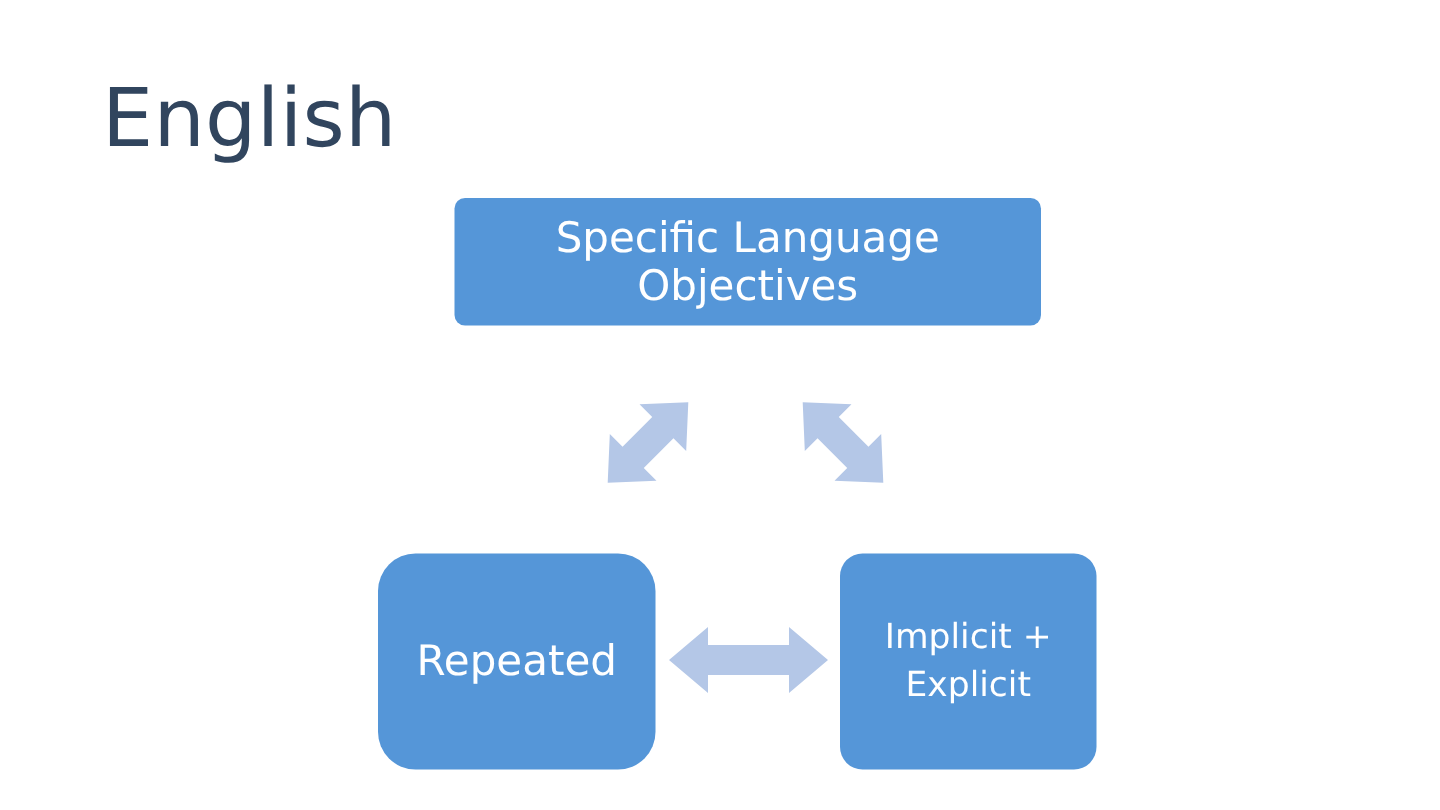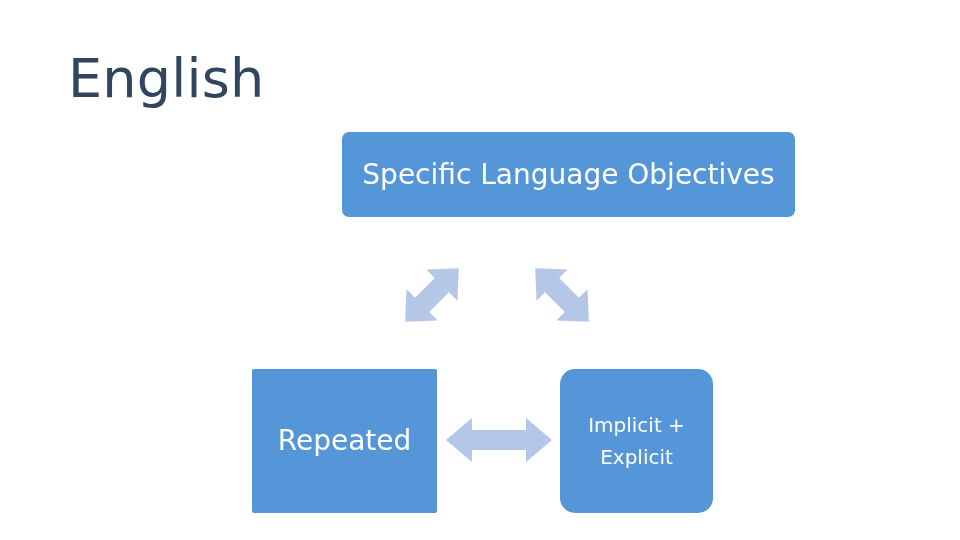--- a/index.html
+++ b/index.html
@@ -42,47 +42,46 @@
   }
   .node .node-label {
     display: block;
     width: 100%;
     padding: 0 8px;
     box-sizing: border-box;
   }
   #node-objectives {
     left: 303px;
     top: 132px;
-    width: 453px;
+    width: 391px;
     height: 85px;
     background: #5596D8;
     border-radius: 7px;
     font-size: 28px;
     line-height: 32px;
-    margin-left: 39px;
   }
   #node-repeated {
     left: 252px;
     top: 369px;
     width: 185px;
     height: 144px;
     background: #5596D8;
-    border-radius: 2px;
+    border-radius: 25px;
     font-size: 28px;
     line-height: 32px;
     justify-content: center;
   }
   #node-implicit-explicit {
     left: 560px;
     top: 369px;
-    width: 153px;
+    width: 171px;
     height: 144px;
     background: #5596D8;
     border-radius: 15px;
-    font-size: 20px;
+    font-size: 23px;
     line-height: 32px;
   }
   .arrow {
     position: absolute;
   }
   #arrow-left-diagonal {
     left: 384px;
     top: 240px;
     width: 96px;
     height: 110px;

